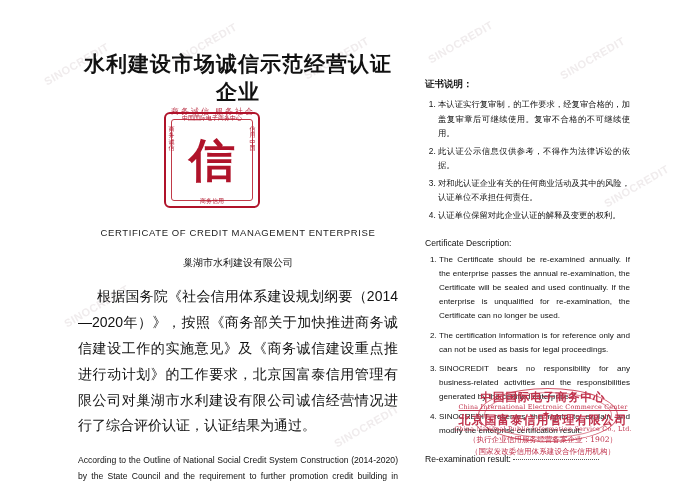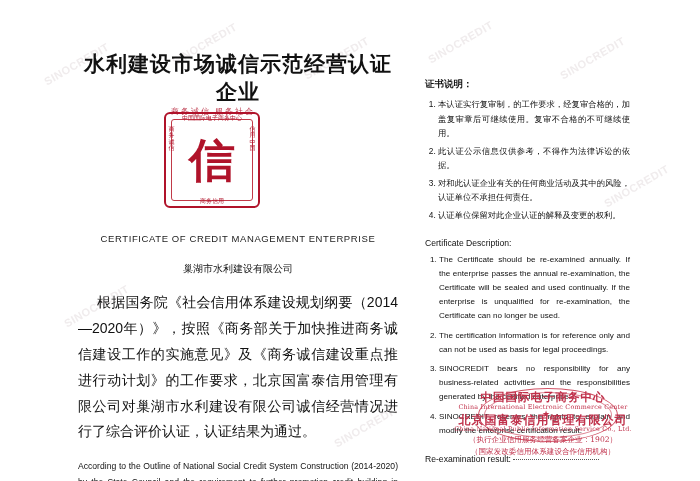--- a/index.html
+++ b/index.html
@@ -106,21 +106,21 @@
     font-weight: bold;
     color: #111;
     letter-spacing: 1px;
     margin-top: 2px;
   }
   #title-en {
     text-align: center;
     font-size: 9.5px;
     color: #222;
     letter-spacing: .6px;
-    margin-top: 7px;
+    margin-top: 1px;
   }
   #company {
     text-align: center;
     font-size: 10px;
     color: #111;
     margin-top: 18px;
   }
   .body-cn {
     font-size: 14px;
     color: #111;
@@ -221,21 +221,21 @@
   }
   .stamp-line {
     position: absolute;
     width: 250px;
     text-align: center;
     color: #c0304a;
     font-family: "DejaVu Serif", serif;
     white-space: nowrap;
   }
   #sl1 { top: 0px;  font-size: 11.5px; letter-spacing: 1px; font-weight: bold; }
-  #sl2 { top: 13px; font-size: 6.4px; letter-spacing: .2px; }
+  #sl2 { top: 13px; font-size: 6.4px; letter-spacing: .2px; text-decoration: underline; }
   #sl3 { top: 22px; font-size: 12px; letter-spacing: 1px; font-weight: bold; }
   #sl4 { top: 35px; font-size: 6.4px; letter-spacing: .2px; }
   #sl5 { top: 45px; font-size: 7.6px; }
   #sl6 { top: 57px; font-size: 7.6px; }
   .star {
     position: absolute;
     left: 124px; top: 19px;
     color: #c0304a;
     font-size: 9px;
   }

